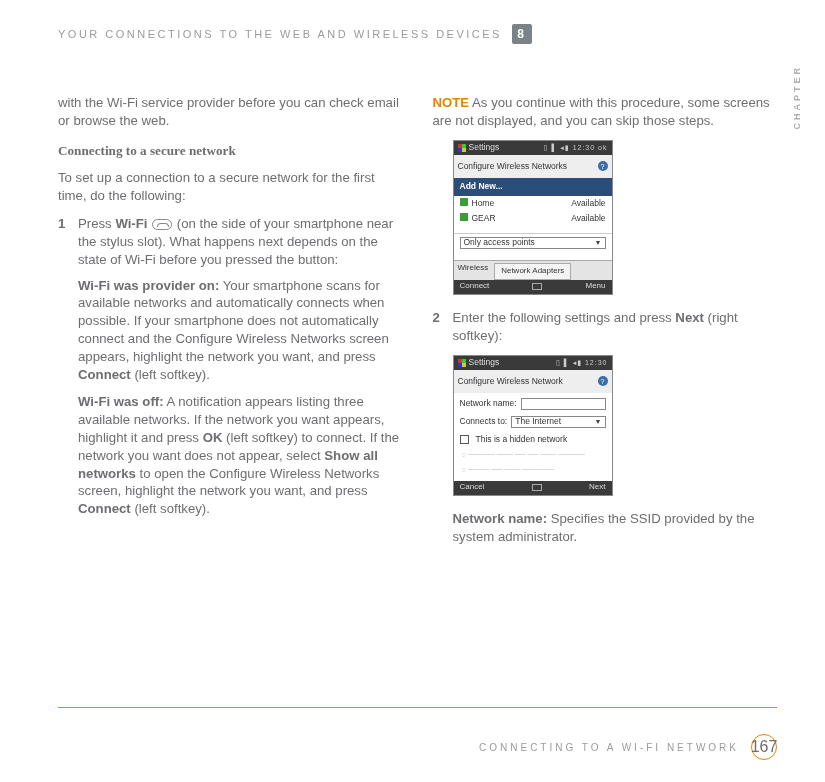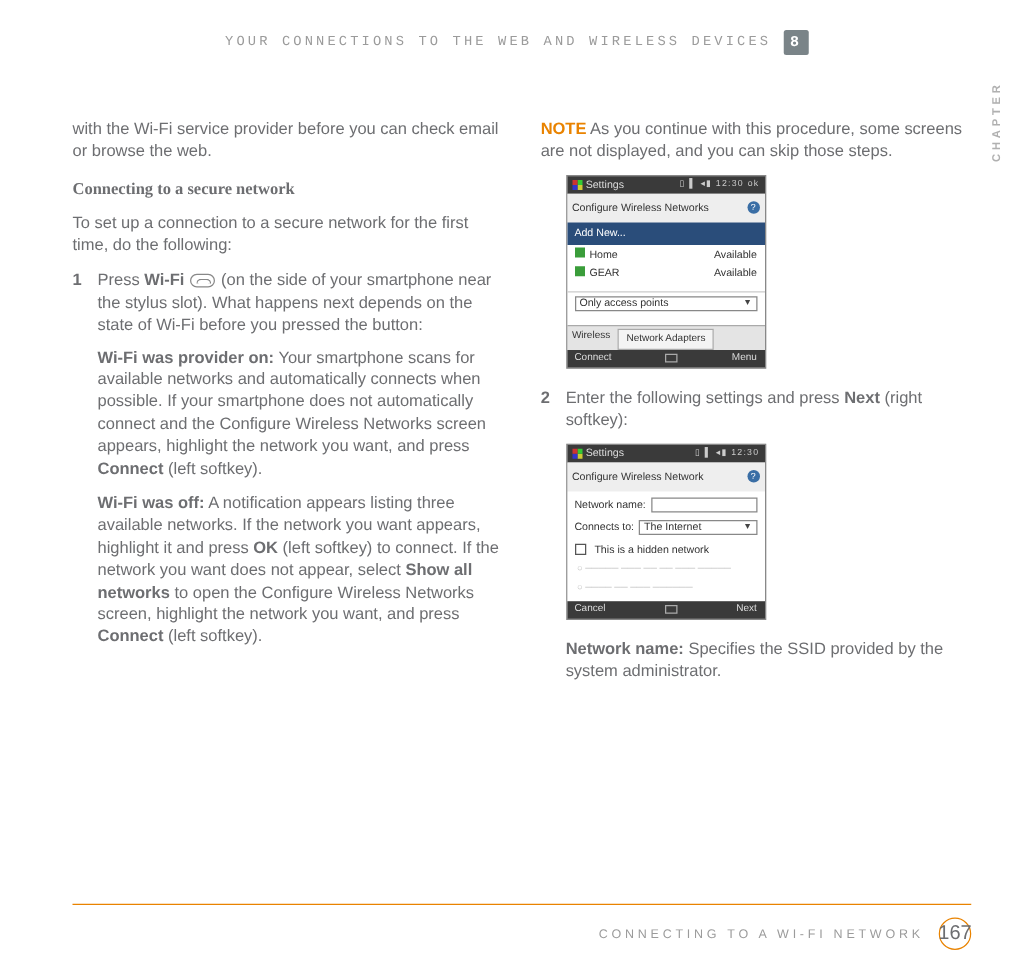--- a/index.html
+++ b/index.html
@@ -20,23 +20,22 @@
     .header {
       text-align: right;
       font-size: 11px;
       letter-spacing: 2.5px;
       color: #9b9b9b;
       margin-bottom: 50px;
       padding-right: 8px;
     }
     .header-row {
       display: flex;
-      justify-content: center;
-      align-items: center;
-      font-family: Liberation Mono, monospace;
+      justify-content: flex-start;
+      align-items: center;
     }
     .chap-badge {
       width: 20px;
       height: 20px;
       background: #7a8488;
       color: #fff;
       font-size: 12px;
       font-weight: bold;
       display: inline-flex;
       align-items: center;
@@ -176,21 +175,21 @@
     .netlist {
       height: 56px;
       border-bottom: 1px solid #ccc;
     }
     .netrow {
       display: flex;
       justify-content: space-between;
       padding: 2px 6px;
       align-items: center;
     }
-    .netrow.hl { background: #2a4d7a; color: #fff; padding: 3px 6px; }
+    .netrow.hl { background: #2a4d7a; color: #fff; padding: 3px 6px; font-weight: bold; }
     .nicon {
       width: 8px; height: 8px; background: #3a9d3a; margin-right: 4px;
       display: inline-block;
     }
     .field-row {
       display: flex;
       align-items: center;
       padding: 3px 6px;
       gap: 4px;
     }
@@ -215,21 +214,21 @@
       width: 9px; height: 9px; border: 1px solid #555; display: inline-block;
       margin-right: 3px;
     }
     .grey-field { color:#bbb; padding: 2px 8px; font-size:7.5px; }
     .footer {
       position: absolute;
       bottom: 22px;
       left: 58px;
       right: 48px;
       border-top: 1px solid #e98300;
-      padding-top: 10px;
+      padding-top: 26px;
       text-align: right;
       font-size: 10px;
       letter-spacing: 3px;
       color: #9b9b9b;
     }
     .footer-row { display: flex; justify-content: flex-end; align-items: center; }
     .page-circle {
       width: 26px; height: 26px;
       border: 1px solid #e98300;
       border-radius: 50%;

